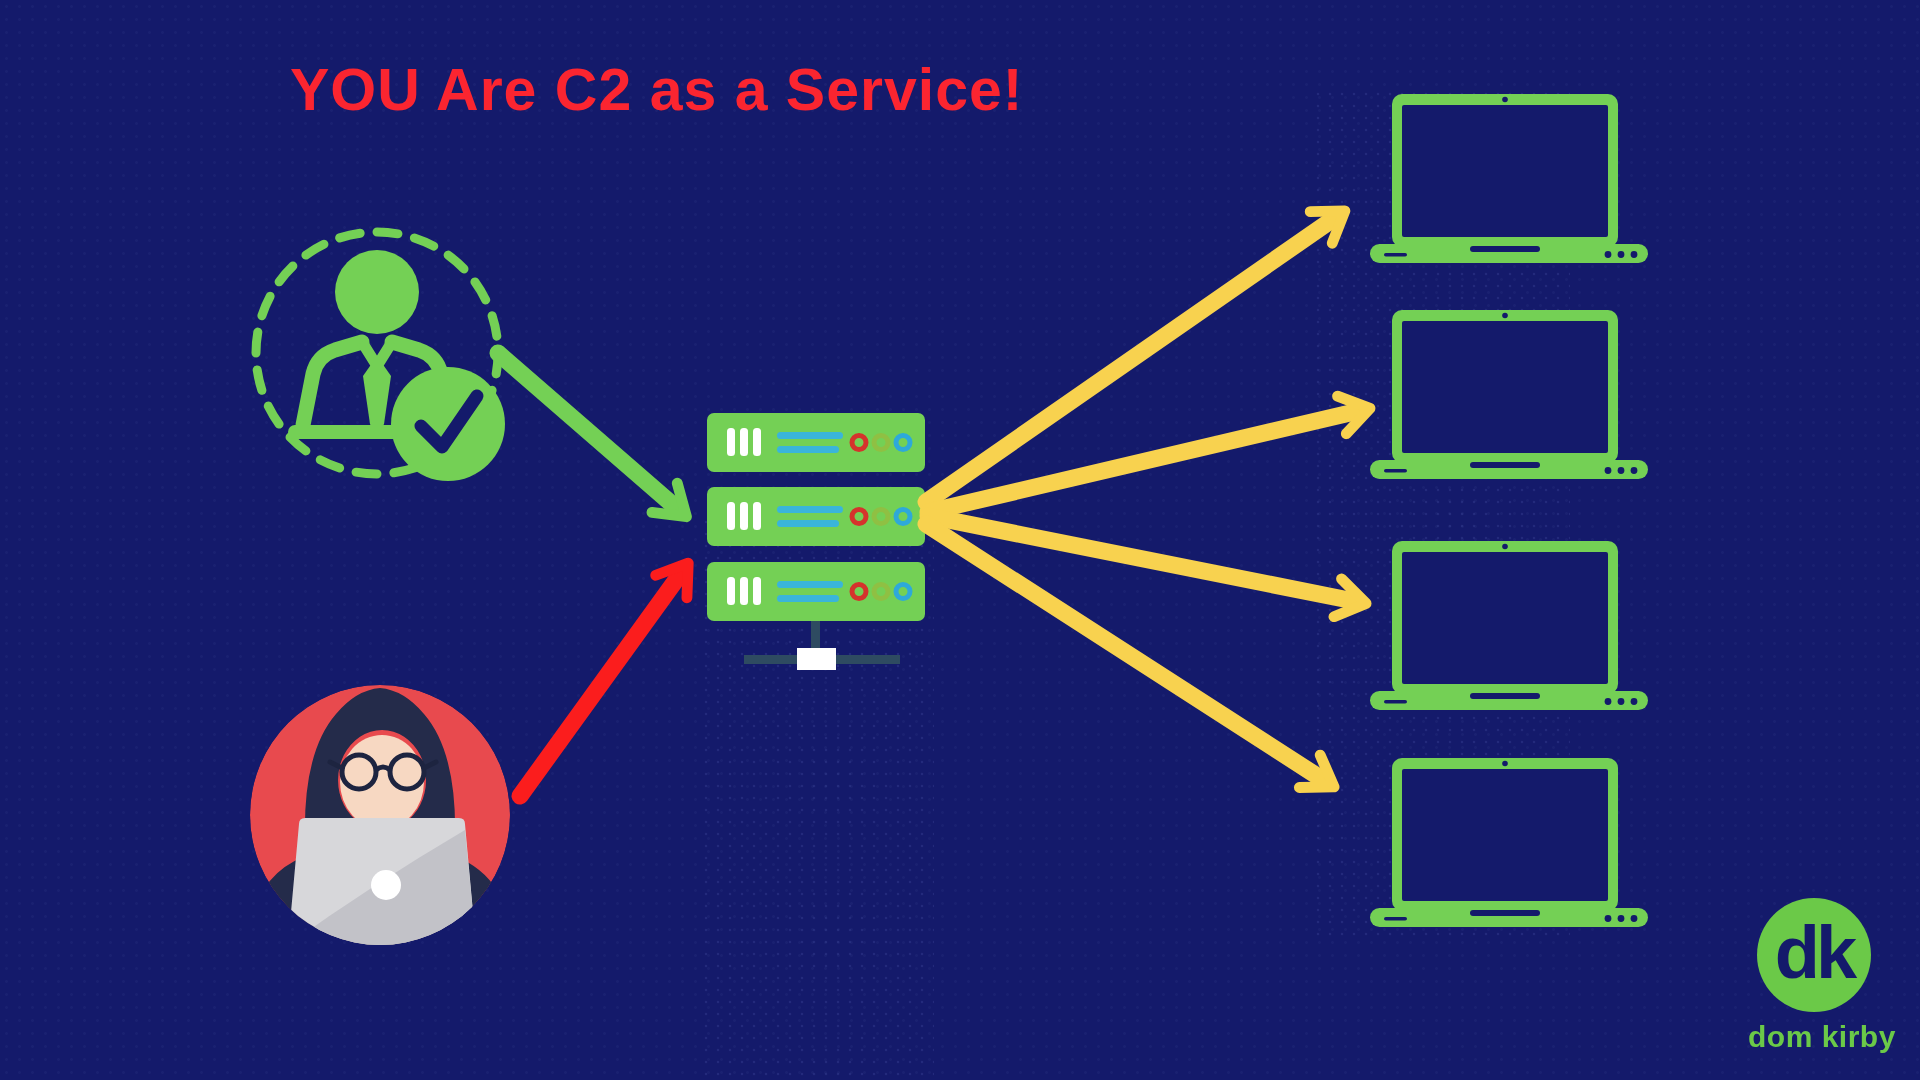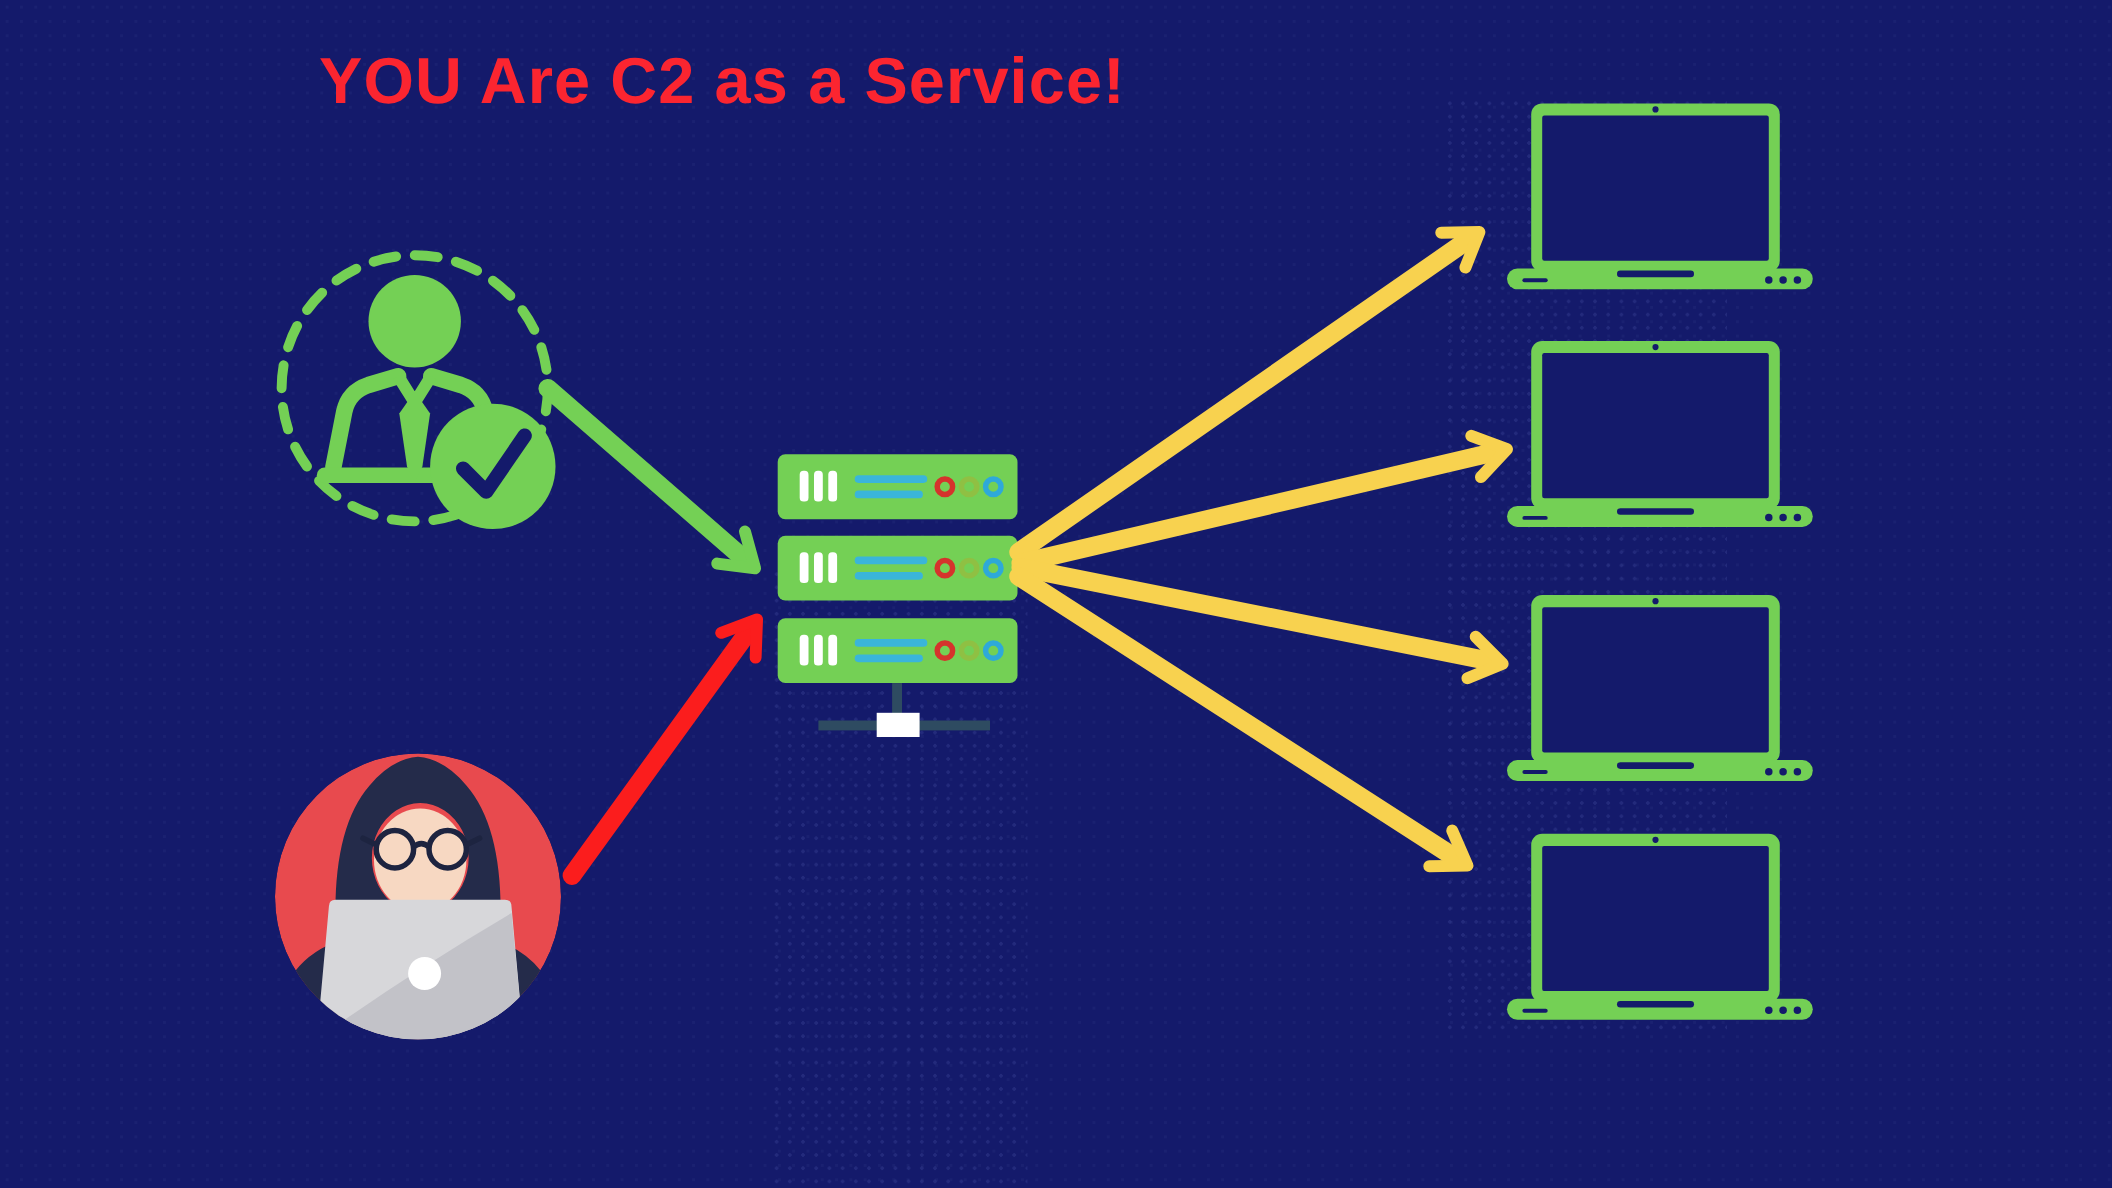--- a/index.html
+++ b/index.html
@@ -21,21 +21,21 @@
     position:absolute;
     background-image:radial-gradient(circle,#323a8c 1.4px, transparent 1.6px);
     background-size:12px 12px;
     opacity:.5;
     pointer-events:none;
   }
   .patch-server{left:700px;top:516px;width:234px;height:564px;}
   .patch-laptops{left:1312px;top:88px;width:258px;height:848px;}
   .title{
     position:absolute;
-    left:290px;top:40px;
+    left:290px;top:56px;
     font-size:59px;
     font-weight:bold;
     letter-spacing:1px;
     color:#fb2530;
     white-space:nowrap;
   }
   .svg-layer{position:absolute;left:0;top:0;}
   .logo{
     position:absolute;
     left:1748px;top:898px;
@@ -169,13 +169,19 @@
     <path d="M928,512 L1363,410" stroke="#f8d24f" stroke-width="17" stroke-linecap="round" fill="none" marker-end="url(#ah-yellow)"></path>
     <path d="M928,516 L1359,602" stroke="#f8d24f" stroke-width="17" stroke-linecap="round" fill="none" marker-end="url(#ah-yellow)"></path>
     <path d="M926,524 L1328,783" stroke="#f8d24f" stroke-width="17" stroke-linecap="round" fill="none" marker-end="url(#ah-yellow)"></path>
 
     <use href="#laptop" x="1370" y="94"></use>
     <use href="#laptop" x="1370" y="310"></use>
     <use href="#laptop" x="1370" y="541"></use>
     <use href="#laptop" x="1370" y="758"></use>
   </svg>
 
+  <div class="logo">
+    <div class="logo-circle">
+      <div class="logo-monogram">dk</div>
+    </div>
+    <div class="logo-name">dom kirby</div>
+  </div>
 </div>
 
 </body></html>

